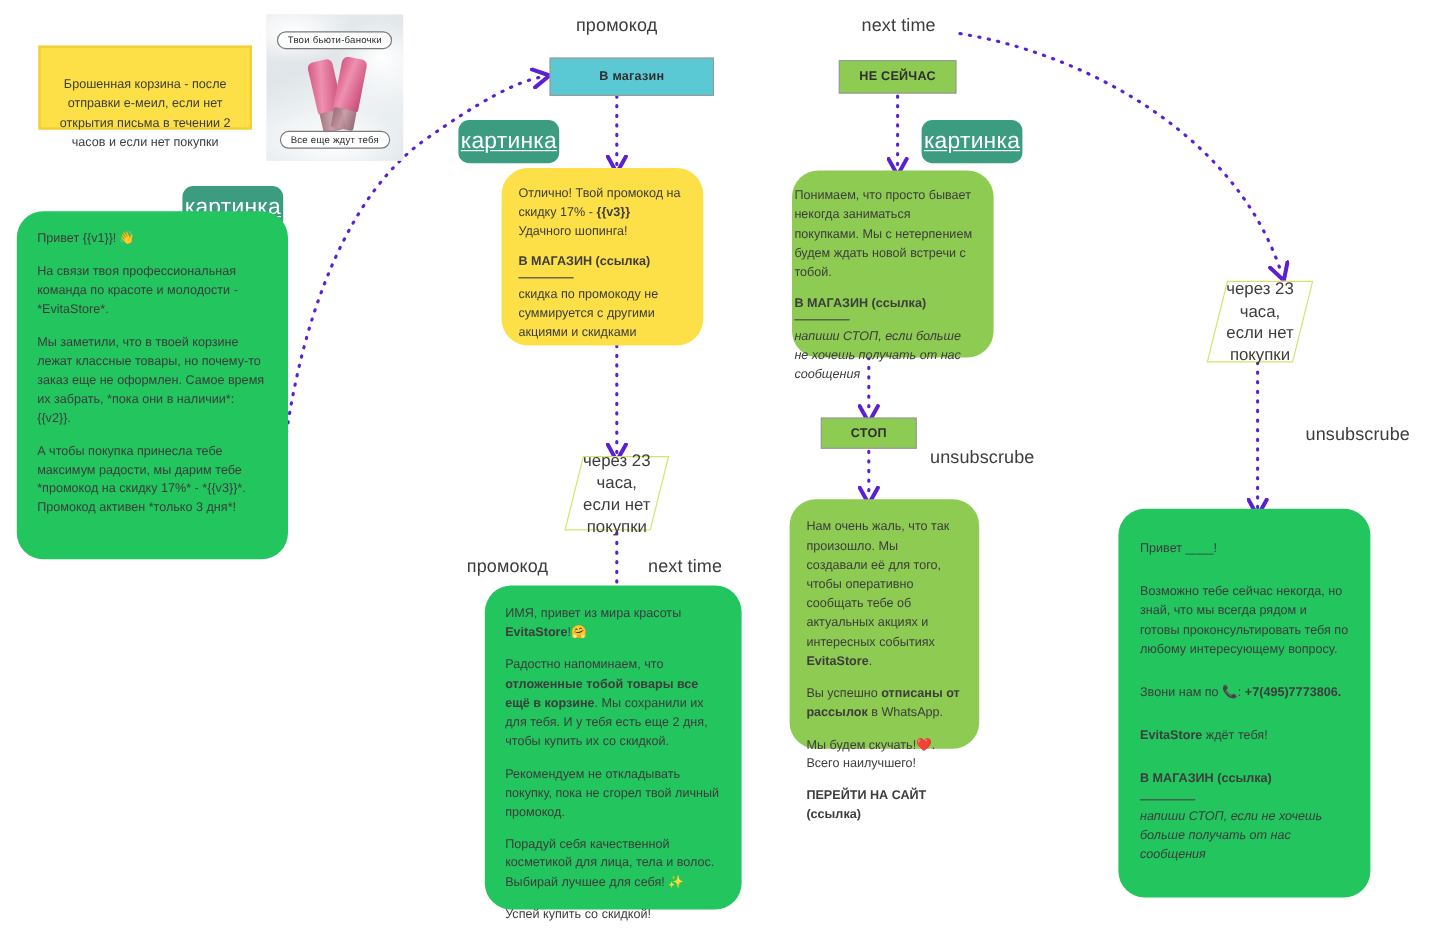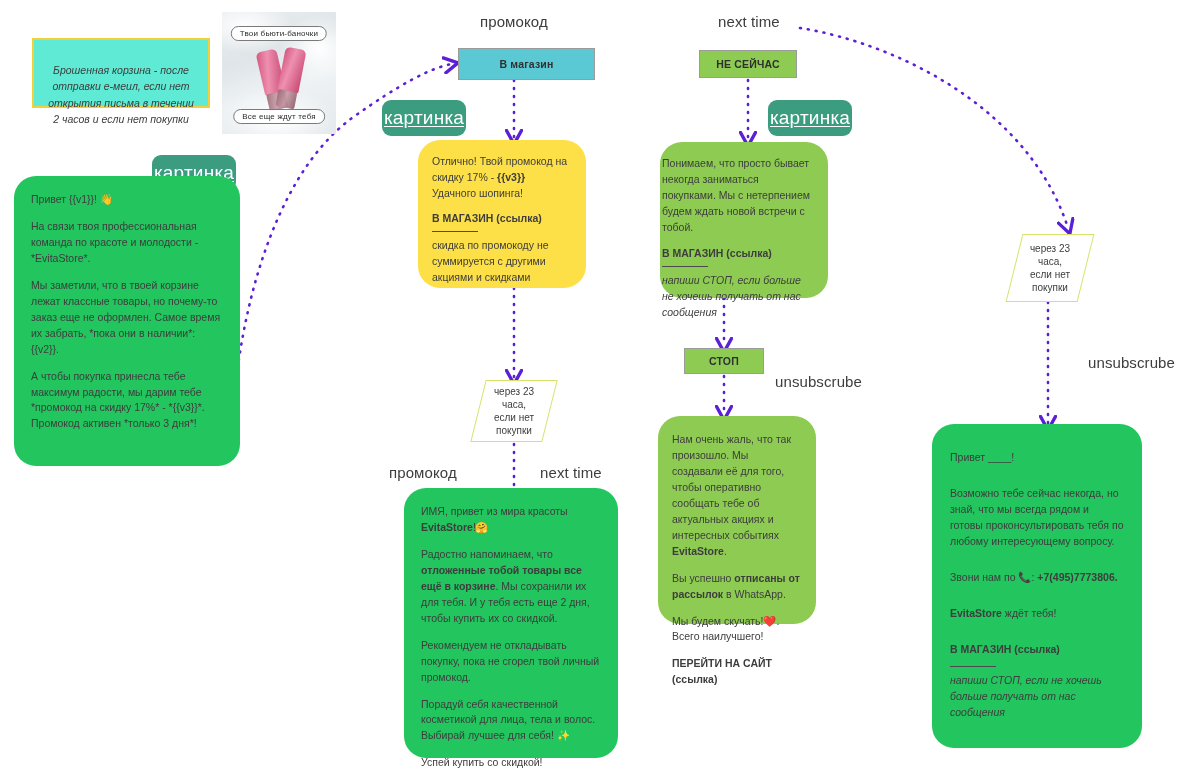--- a/index.html
+++ b/index.html
@@ -13,23 +13,23 @@
   .abs{position:absolute;box-sizing:border-box;}
 
   
   .flow-label{
     font-size:15px;color:#3d3d3d;white-space:nowrap;
     letter-spacing:.1px;
   }
 
   
   .note{
-    border:2px solid #F2D03B;background:#5eead4;
+    border:2px solid #F2D03B;background:#fde047;
     font-size:10.5px;line-height:1.55;color:#3d3d3d;
-    padding:22px 12px 10px 12px;text-align:center;font-style:italic;
+    padding:22px 12px 10px 12px;text-align:center;
   }
 
   
   .thumb{
     background:#eef1f3;overflow:hidden;
   }
   .thumb .ice{
     position:absolute;inset:0;
     background:
       radial-gradient(ellipse 60% 30% at 20% 12%, #ffffff 0%, rgba(255,255,255,0) 70%),
@@ -93,21 +93,21 @@
   .delay{
     position:absolute;
   }
   .delay .shape{
     position:absolute;inset:0;background:#ffffff;border:1.4px solid #D8E26A;
     transform:skewX(-14deg);
   }
   .delay .txt{
     position:absolute;inset:0;display:flex;flex-direction:column;
     align-items:center;justify-content:center;
-    font-size:10px;line-height:1.32;color:#3d3d3d;text-align:center;
+    font-size:14px;line-height:1.32;color:#3d3d3d;text-align:center;
   }
 </style>
 </head>
 <body>
 
 <svg id="canvas" viewBox="0 0 1200 780" xmlns="http://www.w3.org/2000/svg">
   <defs>
     <marker id="arw" viewBox="0 0 12 12" refX="6" refY="6" markerWidth="7" markerHeight="7" orient="auto-start-reverse">
       <path d="M1 1 L10 6 L1 11" fill="none" stroke="#5B1FD6" stroke-width="2.2" stroke-linecap="round" stroke-linejoin="round"></path>
     </marker>

